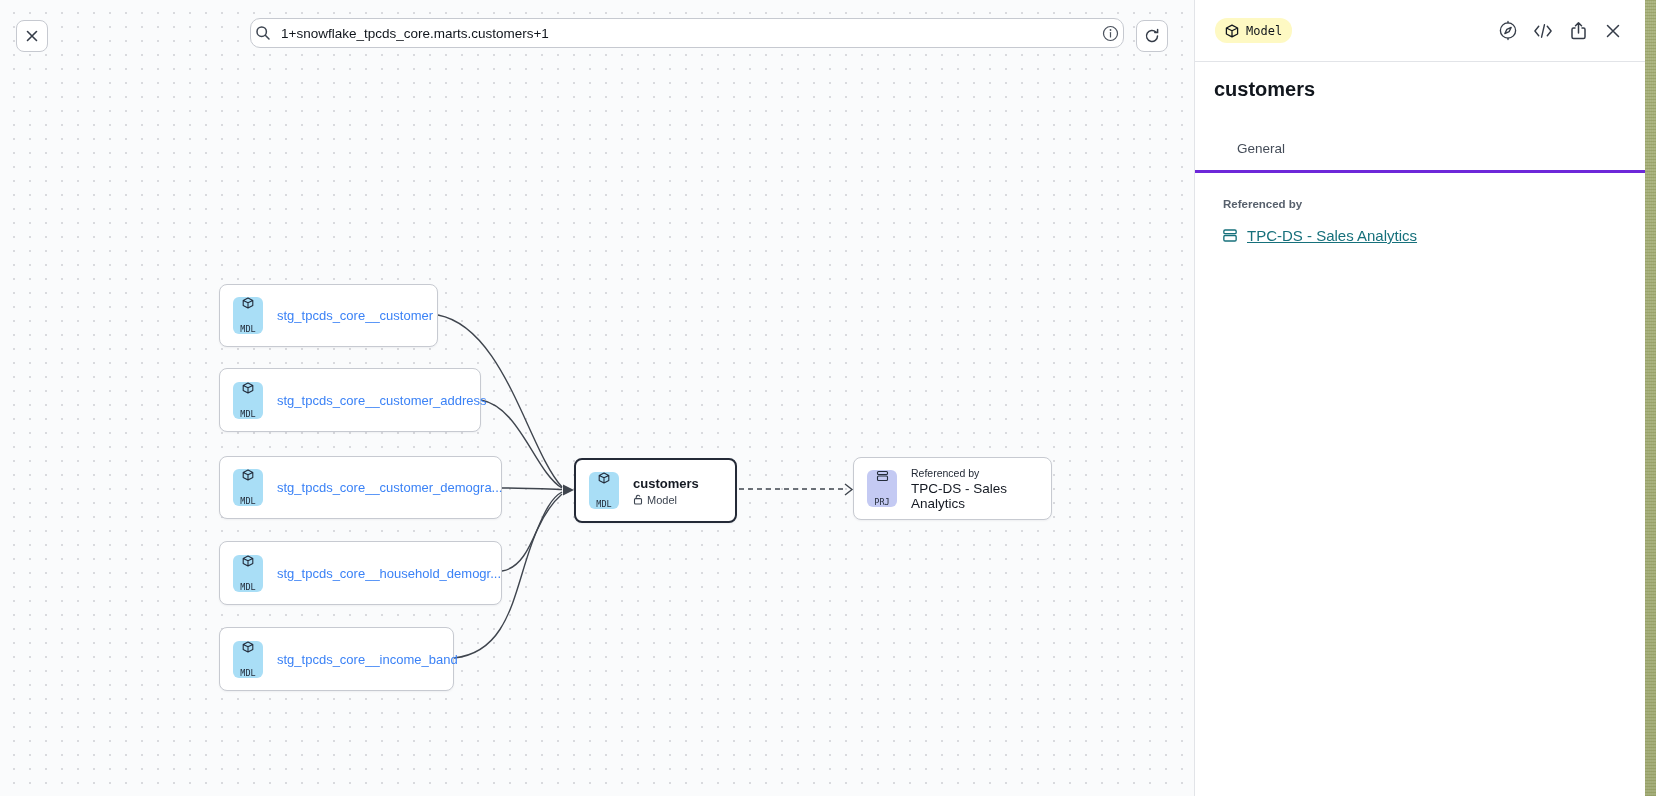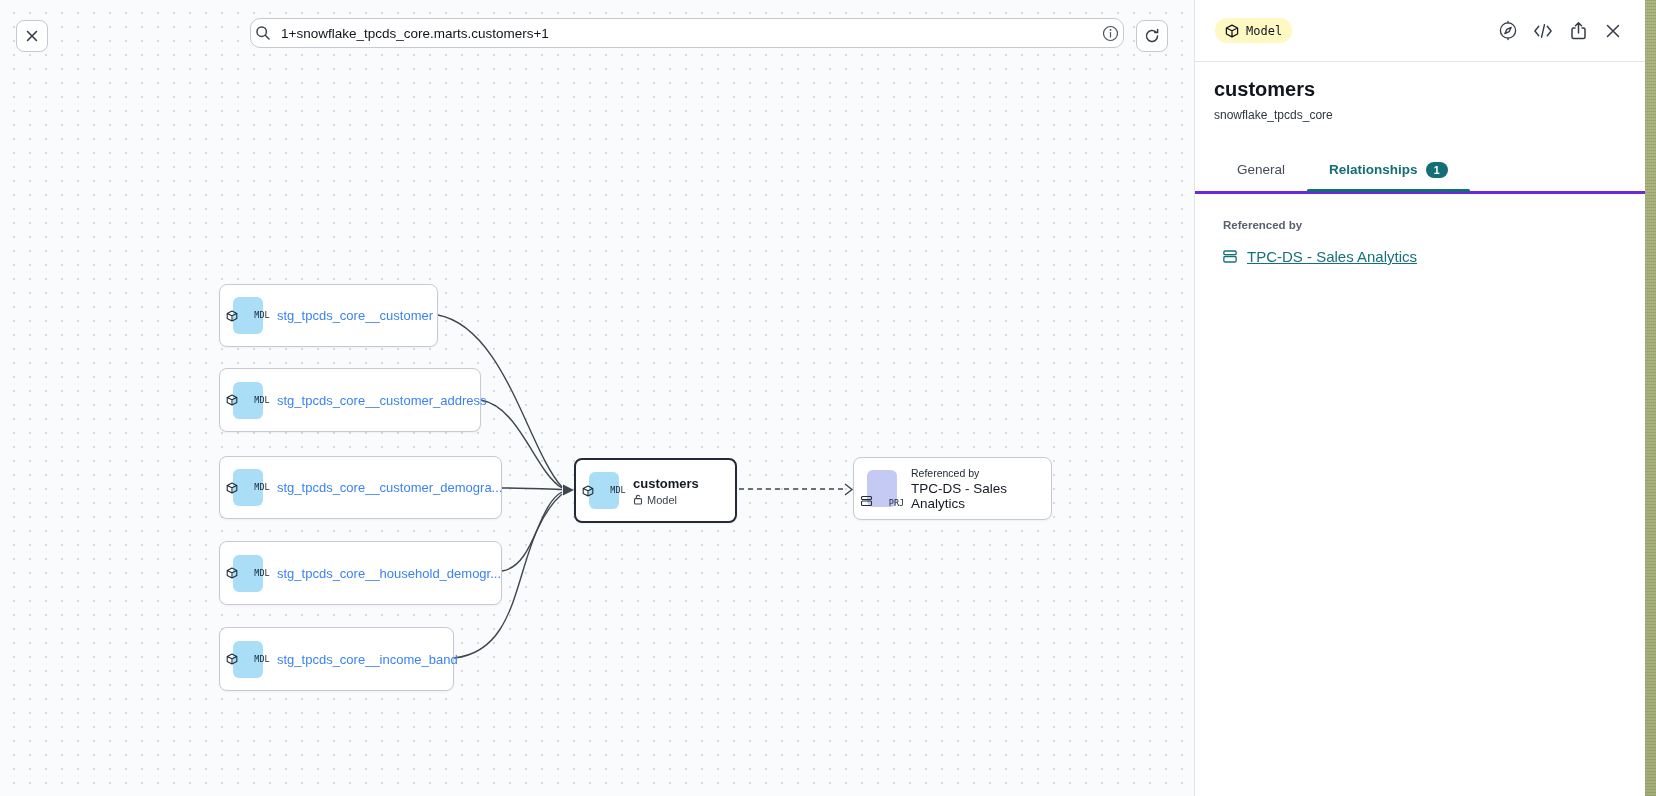--- a/index.html
+++ b/index.html
@@ -39,24 +39,24 @@
 
   
   .node {
     position:absolute; background:#fff; border:1px solid #c7cad1; border-radius:8px;
     display:flex; align-items:center; gap:14px; padding:0 16px 0 13px;
     cursor:pointer; box-shadow:0 1px 2px rgba(20,25,40,.05);
   }
   .node.selected { border:2px solid #242a37; }
   .type-box {
     width:30px; height:37px; border-radius:6px; flex:0 0 auto;
-    display:flex; flex-direction:row; align-items:center; justify-content:center; gap:16px;
+    display:flex; flex-direction:column; align-items:center; justify-content:center; gap:16px;
   }
   .type-box.mdl { background:#a9def6; }
-  .type-box.prj { background:#c4caf3;align-items:flex-end; }
+  .type-box.prj { background:#c4caf3; }
   .type-box .tb-label {
     font-family:"DejaVu Sans Mono", monospace; font-size:8.5px; color:#232c3b; line-height:1;
   }
   .node-label { font-size:13px; color:#3b82f6; white-space:nowrap; }
   .node-title { font-size:13px; font-weight:700; color:#141922; }
   .node-sub { display:flex; align-items:center; gap:4px; font-size:11px; color:#3c4450; margin-top:3px; }
   .node-cap { font-size:10.5px; color:#232a36; margin-bottom:2px; }
   .node-big { font-size:13.5px; color:#141922; }
 
   svg.edges { position:absolute; left:0; top:0; pointer-events:none; }
@@ -295,30 +295,25 @@
       </span>
       <span class="icon">
         <svg width="18" height="18" viewBox="0 0 18 18" stroke="#353c48" stroke-width="1.5" stroke-linecap="round">
             <path d="M3.5 3.5 L14.5 14.5 M14.5 3.5 L3.5 14.5"></path>
           </svg>
       </span>
     </div>
   </div>
 
   <div class="panel-title">customers</div>
-  <div class="panel-sub">snowflake_tpcds_core</div>
 
   <div class="tabs">
     <div class="tab">
       <span>General</span>
     </div>
-    <div class="tab active">
-      <span>Relationships</span>
-      <span class="tab-badge">1</span>
-    </div>
   </div>
 
   <div class="section-label">Referenced by</div>
 
   <div class="ref-link">
     <span class="icon">
       <svg width="16" height="15" viewBox="0 0 13 12" fill="none" stroke="#16707b" stroke-width="1.1">
           <rect x="1.5" y="1.5" width="10" height="3" rx="1"></rect>
           <rect x="1.5" y="6" width="10" height="4.5" rx="1"></rect>
         </svg>

